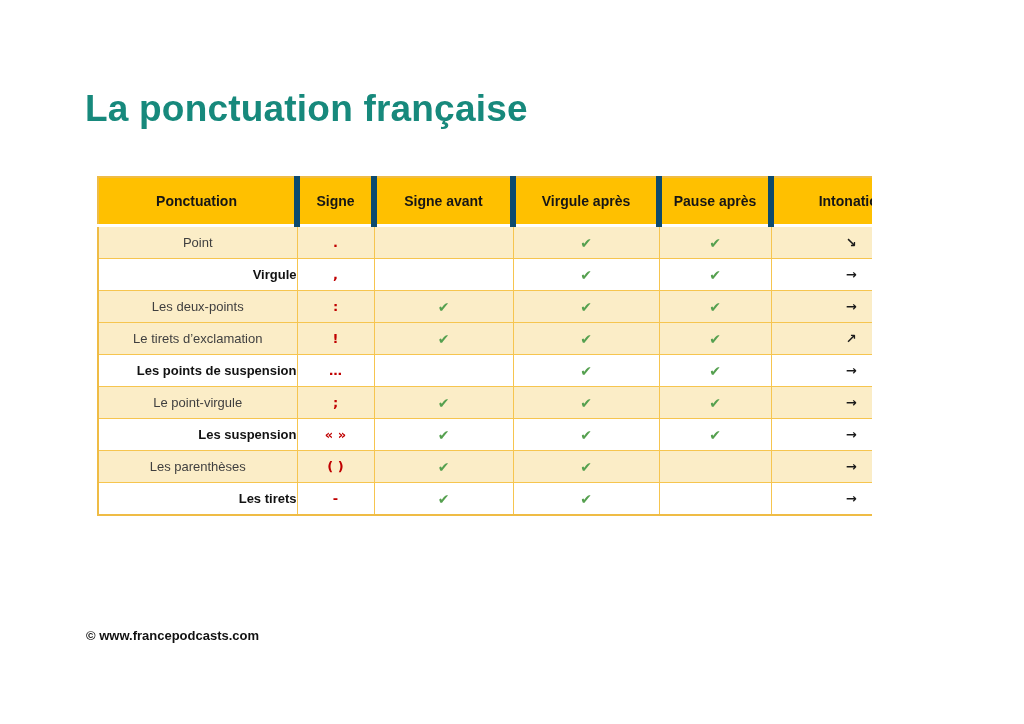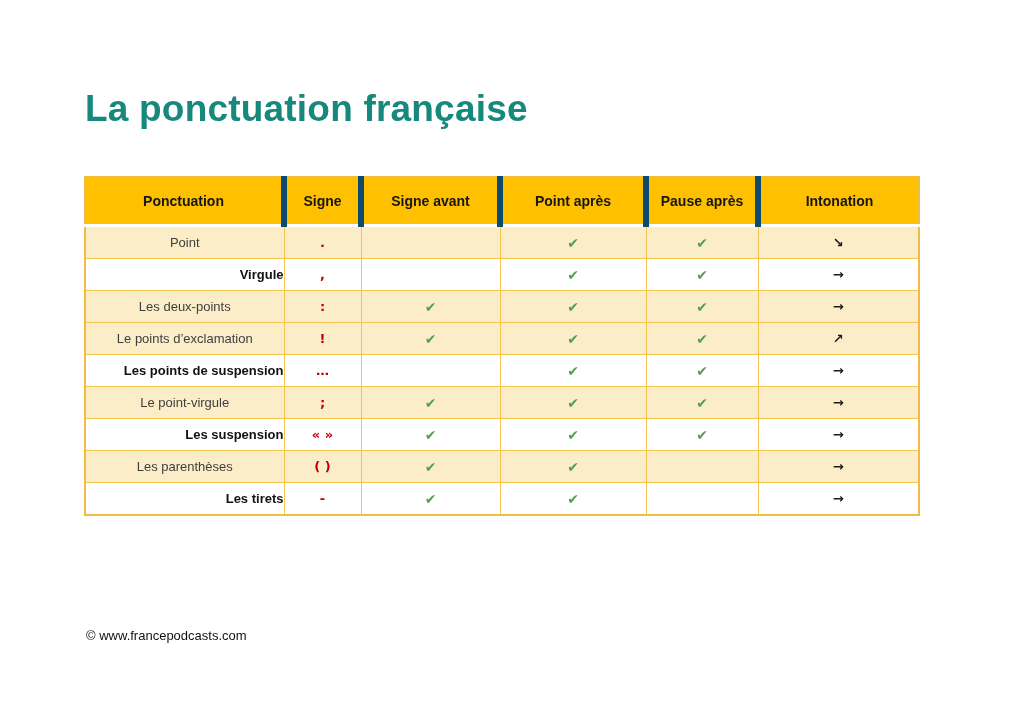--- a/index.html
+++ b/index.html
@@ -7,35 +7,34 @@
     padding: 0;
     background: #ffffff;
     font-family: "Liberation Sans", sans-serif;
   }
   .page {
     position: relative;
     width: 872px;
     height: 724px;
     background: #ffffff;
     overflow: hidden;
-    padding-left: 48px;
   }
   .title {
     position: absolute;
     left: 85px;
     top: 88px;
     font-size: 37px;
     font-weight: 700;
     color: #17897C;
     letter-spacing: 0.2px;
     margin: 0;
   }
   .table-wrap {
     position: absolute;
-    left: 84px;
+    left: 97px;
     top: 176px;
     width: 834px;
   }
   table.punct {
     border-collapse: collapse;
     table-layout: fixed;
     width: 834px;
     border: 2px solid #EFBC45;
   }
   table.punct thead th {
@@ -81,21 +80,21 @@
     font-size: 17px;
     font-weight: 600;
     color: #1a1a1a;
     font-family: "DejaVu Sans", sans-serif;
   }
   .footer {
     position: absolute;
     left: 86px;
     top: 628px;
     font-size: 13px;
-    font-weight: 400;
+    font-weight: 700;
     color: #111111;
   }
 </style>
 </head>
 <body>
 
 <div class="page">
 
   <h1 class="title">La ponctuation française</h1>
 
@@ -107,21 +106,21 @@
           <col style="width: 139px;">
           <col style="width: 146px;">
           <col style="width: 112px;">
           <col style="width: 161px;">
         </colgroup>
       <thead>
         <tr>
           <th>Ponctuation</th>
           <th>Signe</th>
           <th>Signe avant</th>
-          <th>Point après</th>
+          <th>Virgule après</th>
           <th>Pause après</th>
           <th>Intonation</th>
         </tr>
       </thead>
       <tbody>
           <tr class="band-cream">
             <td class="label-cell">Point</td>
             <td class="sign-cell">.</td>
             <td class="check-cell"></td>
             <td class="check-cell"><span class="check-icon">✔</span></td>
@@ -138,21 +137,21 @@
           </tr>
           <tr class="band-cream">
             <td class="label-cell">Les deux-points</td>
             <td class="sign-cell">:</td>
             <td class="check-cell"><span class="check-icon">✔</span></td>
             <td class="check-cell"><span class="check-icon">✔</span></td>
             <td class="check-cell"><span class="check-icon">✔</span></td>
             <td class="arrow-cell">→</td>
           </tr>
           <tr class="band-cream">
-            <td class="label-cell">Le points d’exclamation</td>
+            <td class="label-cell">Le tirets d’exclamation</td>
             <td class="sign-cell">!</td>
             <td class="check-cell"><span class="check-icon">✔</span></td>
             <td class="check-cell"><span class="check-icon">✔</span></td>
             <td class="check-cell"><span class="check-icon">✔</span></td>
             <td class="arrow-cell">↗</td>
           </tr>
           <tr class="band-white">
             <td class="label-cell">Les points de suspension</td>
             <td class="sign-cell">…</td>
             <td class="check-cell"></td>

